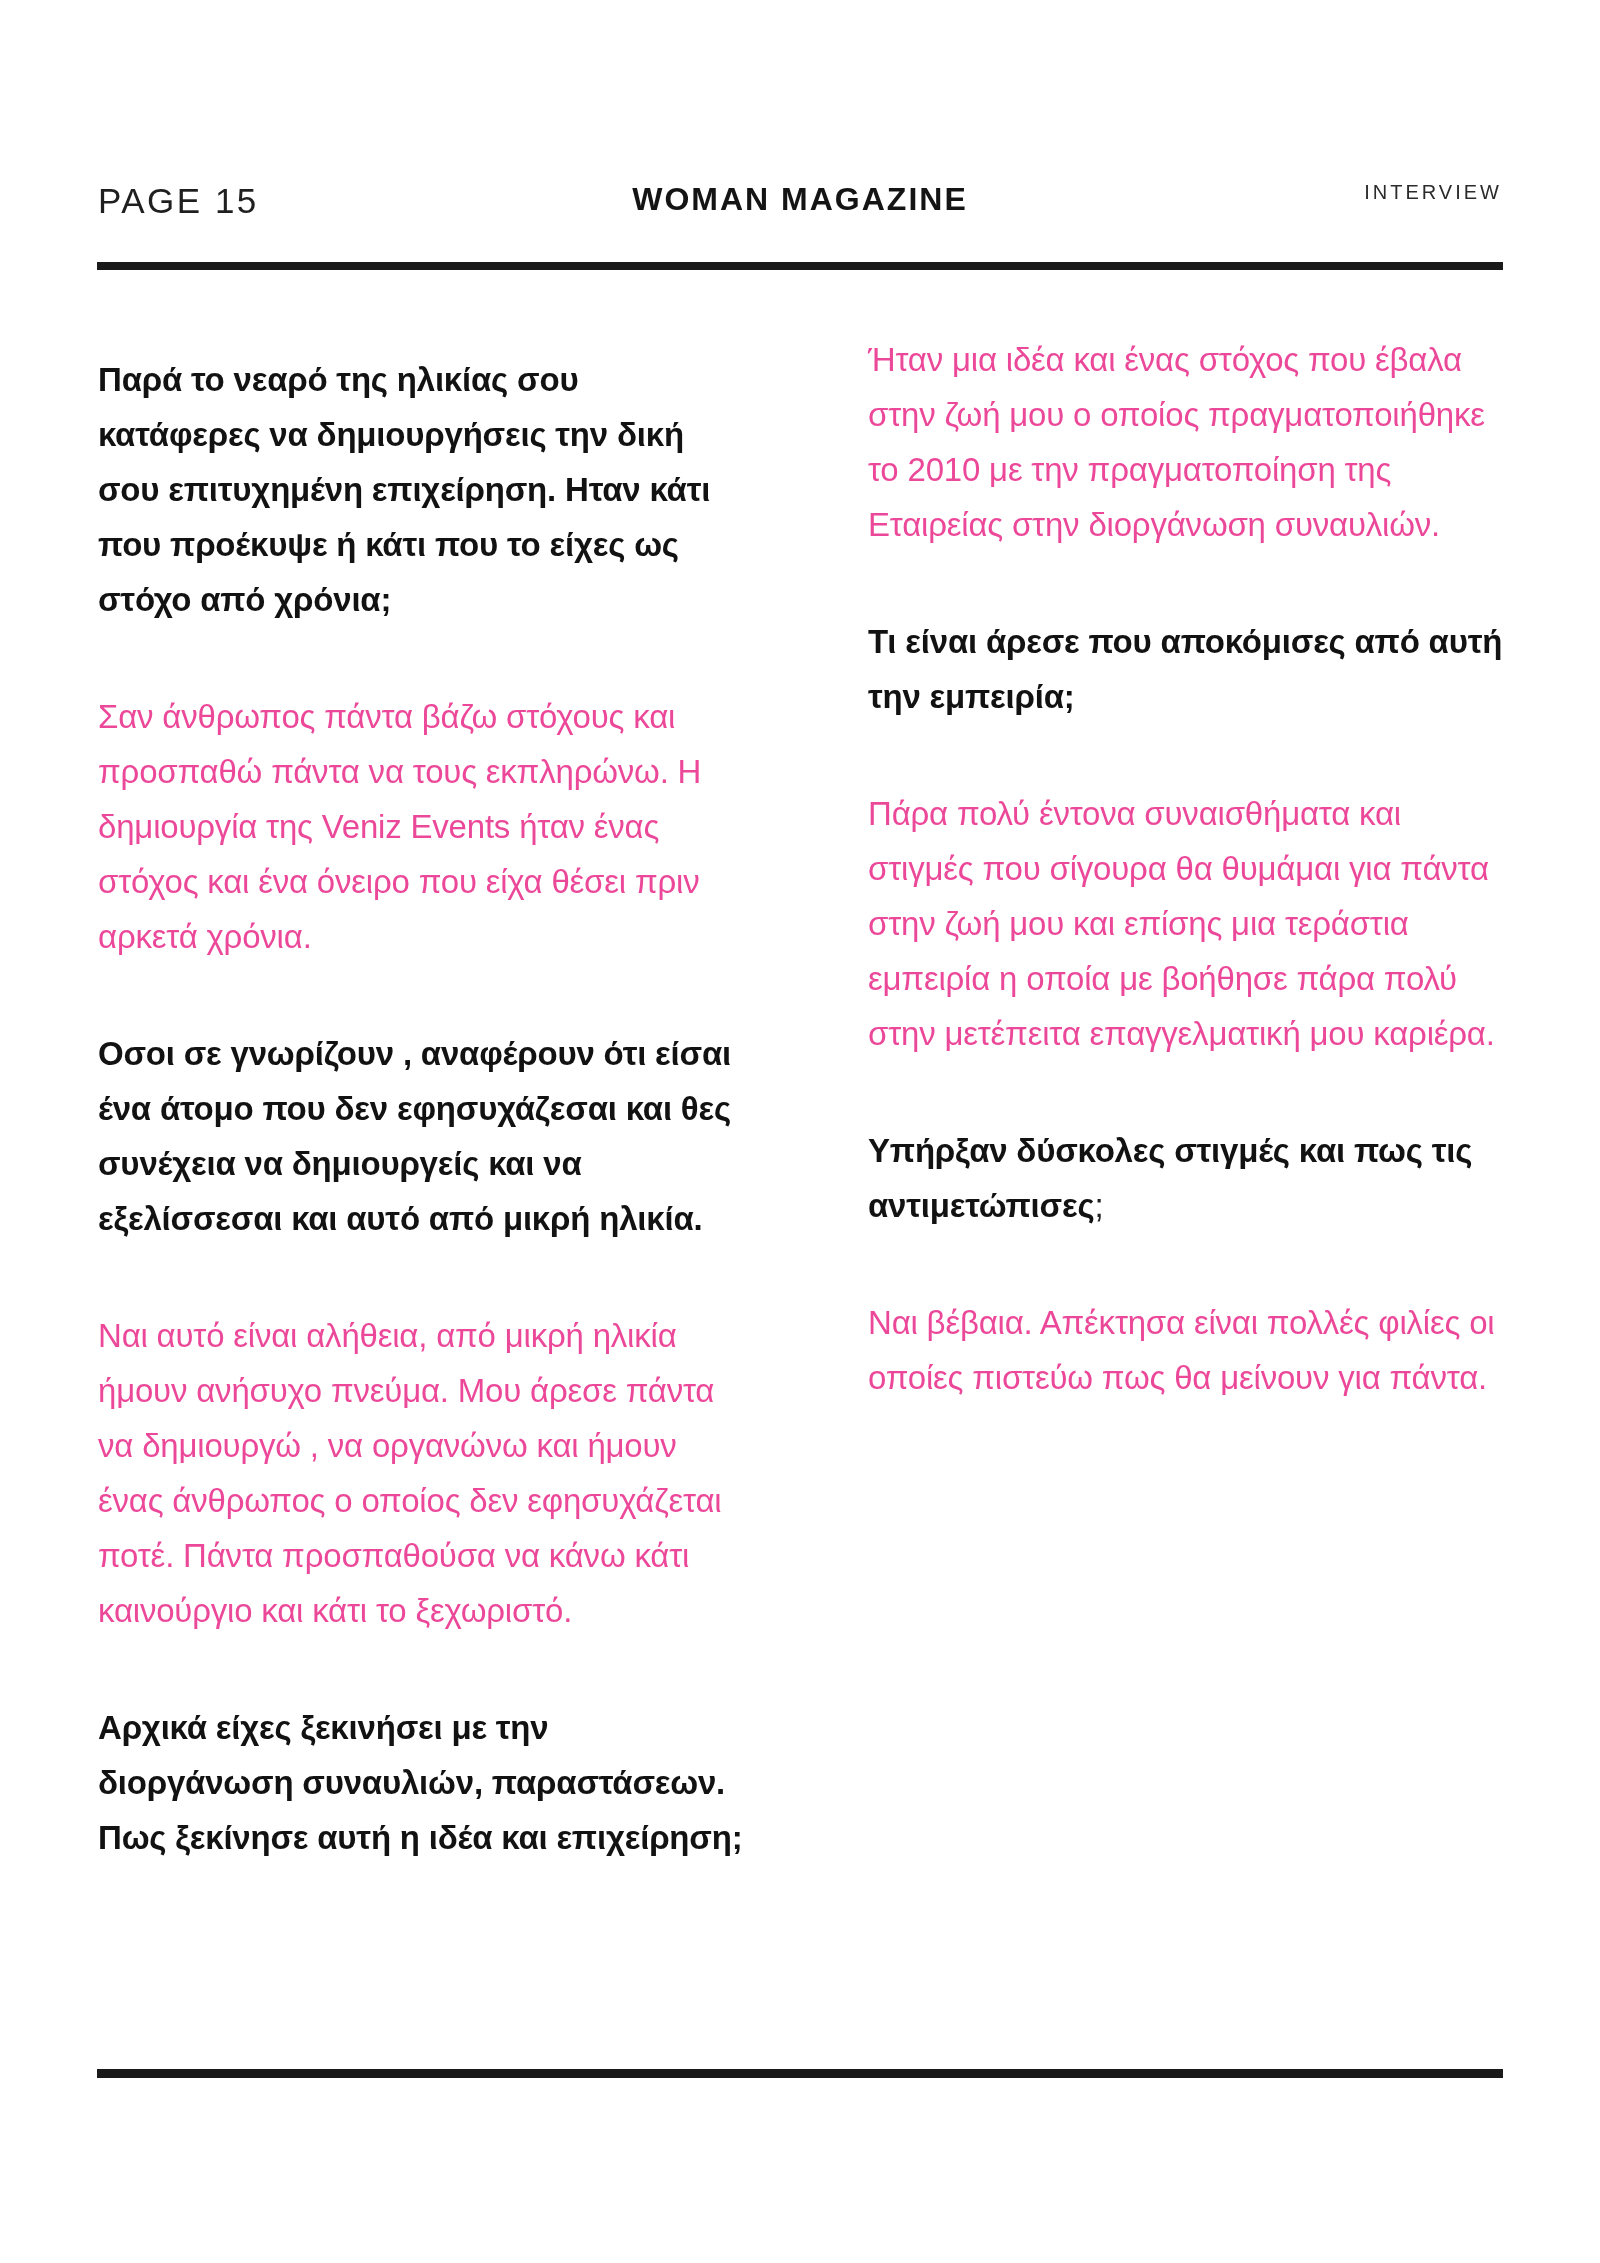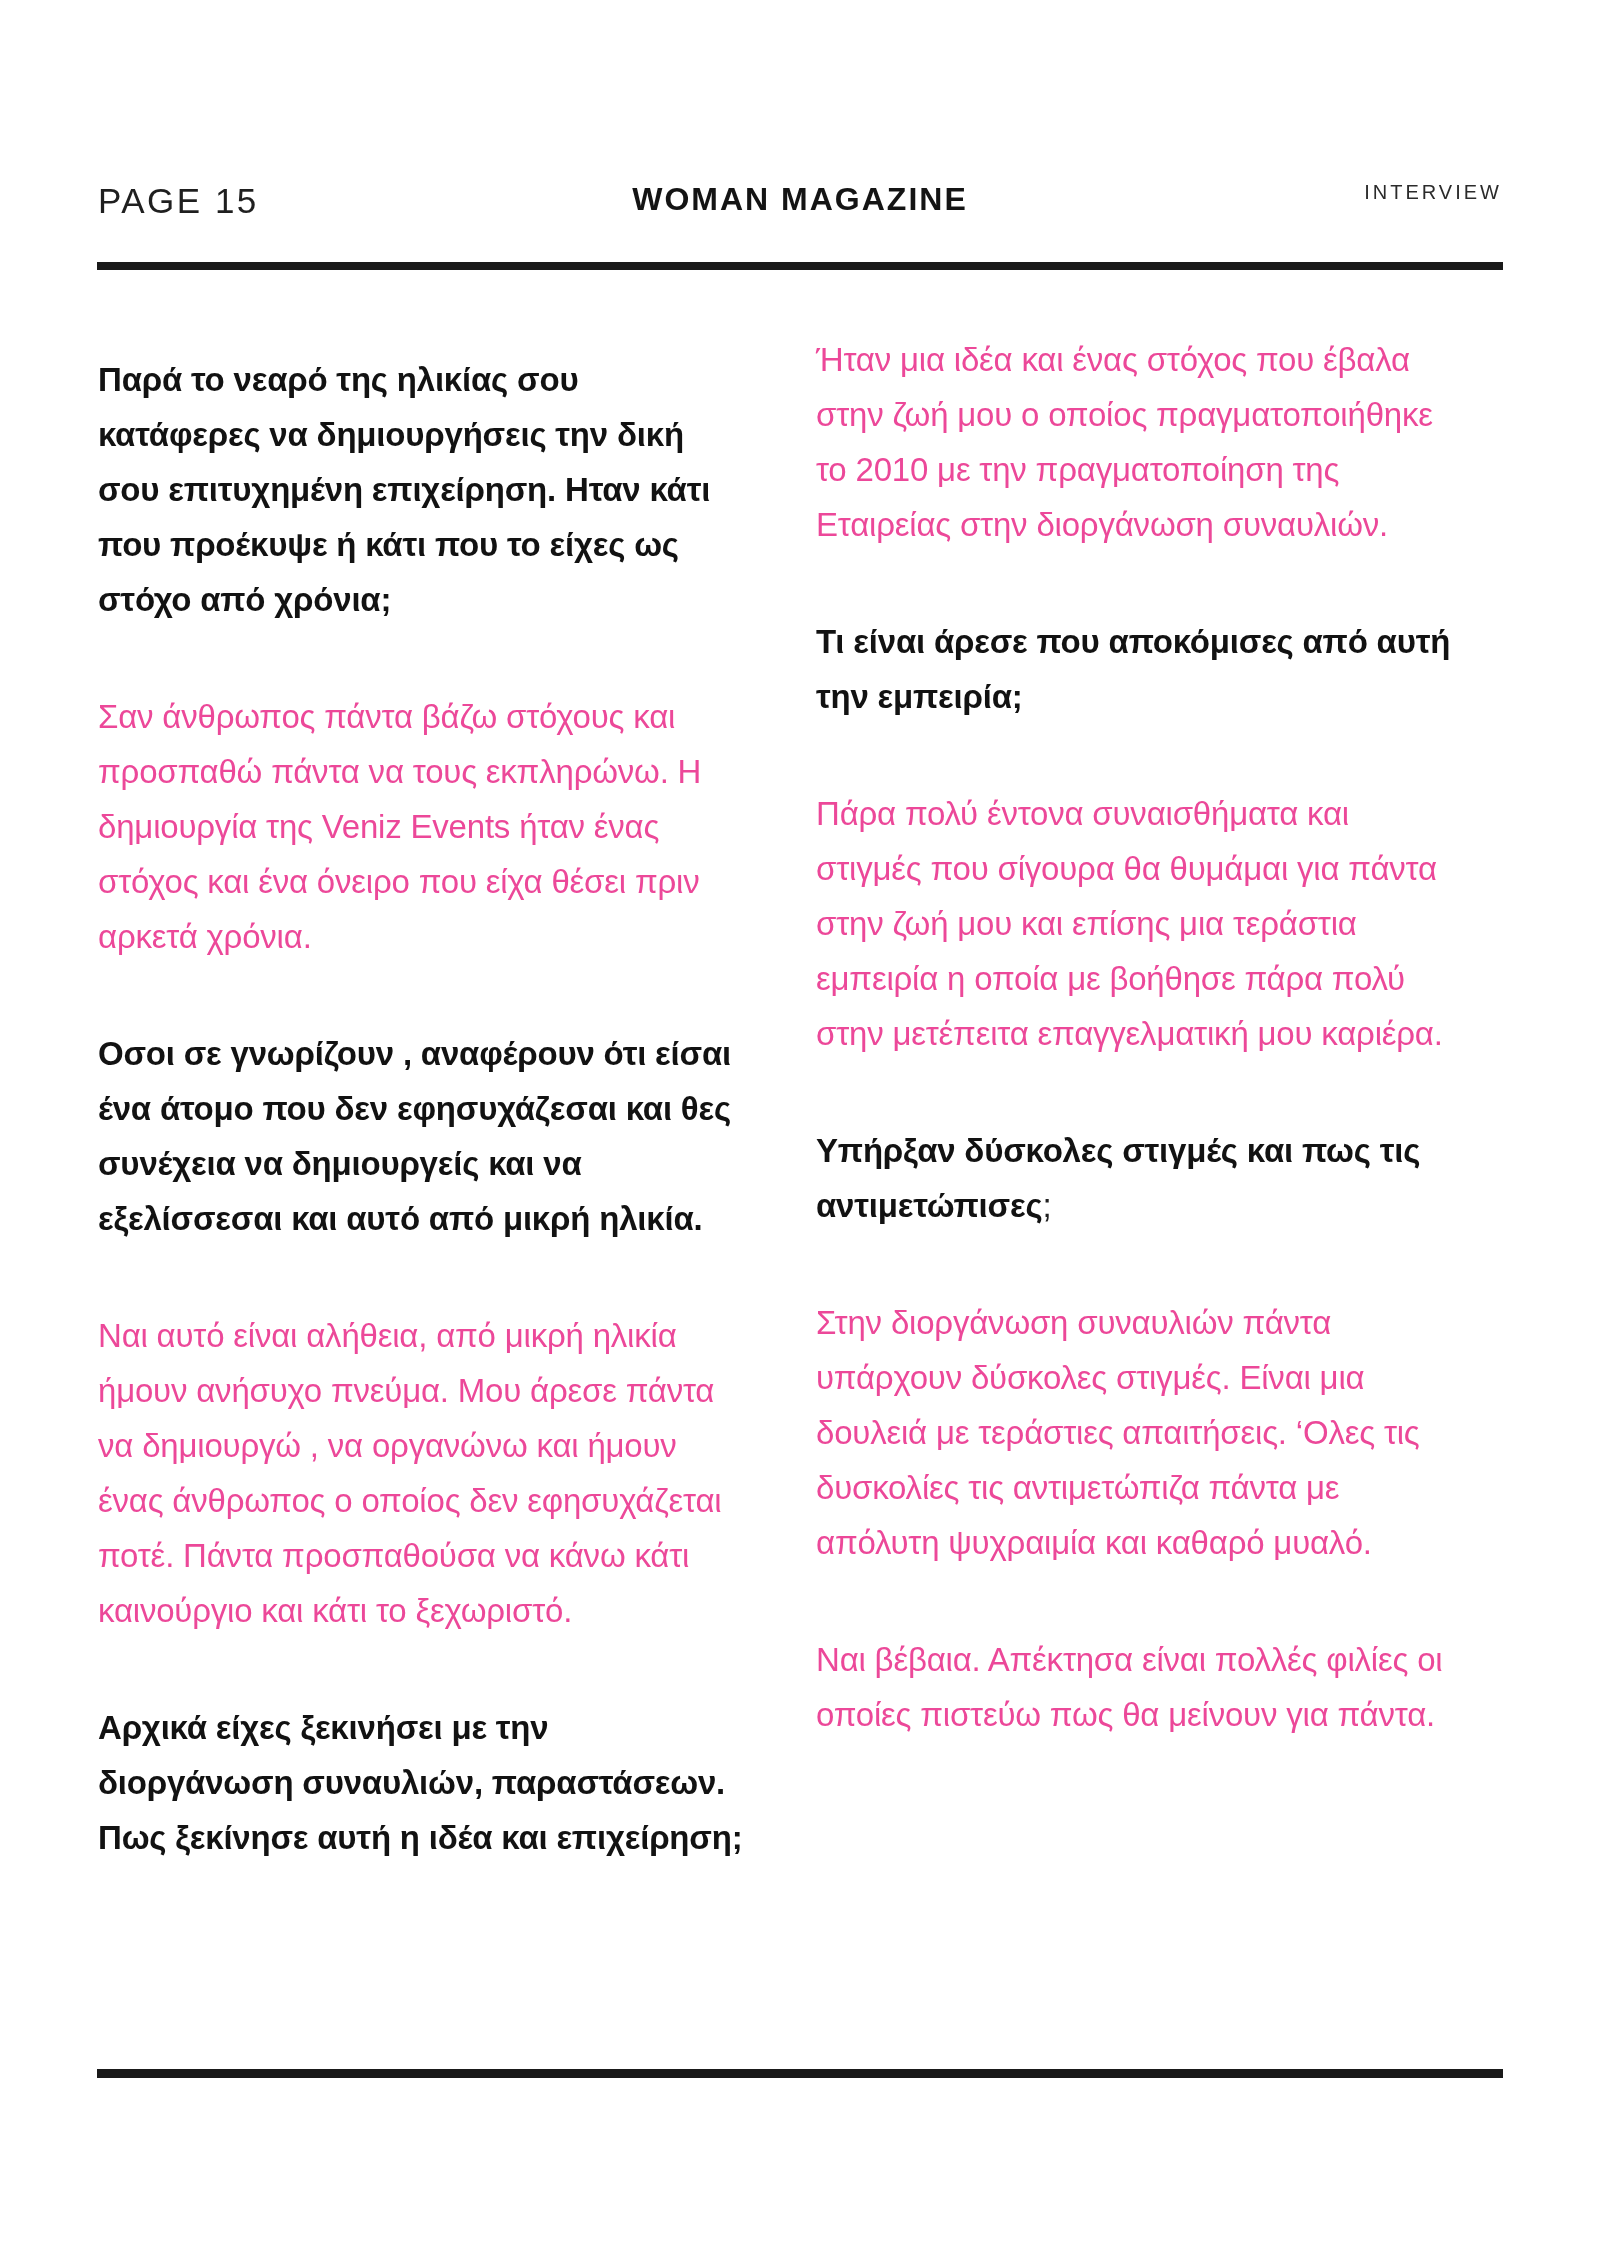--- a/index.html
+++ b/index.html
@@ -28,21 +28,21 @@
     position:absolute;right:0;top:0;
     font-size:20px;font-weight:400;letter-spacing:3px;color:#2b2b2b;
   }
   .rule{
     position:absolute;left:97px;width:1406px;background:#1a1a1a;
   }
   .rule.top{top:262px;height:8px;}
   .rule.bottom{top:2069px;height:9px;}
   .columns{
     position:absolute;left:98px;top:332px;width:1406px;
-    display:grid;grid-template-columns:650px 636px;column-gap:68px;
+    display:grid;grid-template-columns:650px 636px;column-gap:120px;
   }
   .col{min-width:0;}
   .col.left{padding-top:20px;}
   .col p{
     margin:0 0 62px 0;
     font-size:33px;line-height:55px;letter-spacing:-0.2px;
     color:#ec4899;
   }
   .col p.question{
     font-weight:700;color:#121212;
@@ -68,20 +68,19 @@
         <p class="answer">Σαν άνθρωπος πάντα βάζω στόχους και προσπαθώ πάντα να τους εκπληρώνω. Η δημιουργία της Veniz Events ήταν ένας στόχος και ένα όνειρο που είχα θέσει πριν αρκετά χρόνια.</p>
         <p class="question">Οσοι σε γνωρίζουν , αναφέρουν ότι είσαι ένα άτομο που δεν εφησυχάζεσαι και θες συνέχεια να δημιουργείς και να εξελίσσεσαι και αυτό από μικρή ηλικία.</p>
         <p class="answer">Ναι αυτό είναι αλήθεια, από μικρή ηλικία ήμουν ανήσυχο πνεύμα. Μου άρεσε πάντα να δημιουργώ , να οργανώνω και ήμουν ένας άνθρωπος ο οποίος δεν εφησυχάζεται ποτέ. Πάντα προσπαθούσα να κάνω κάτι καινούργιο και κάτι το ξεχωριστό.</p>
         <p class="question">Αρχικά είχες ξεκινήσει με την διοργάνωση συναυλιών, παραστάσεων. Πως ξεκίνησε αυτή η ιδέα και επιχείρηση;</p>
       </div>
     <div class="col right">
         <p class="answer">Ήταν μια ιδέα και ένας στόχος που έβαλα στην ζωή μου ο οποίος πραγματοποιήθηκε το 2010 με την πραγματοποίηση της Εταιρείας στην διοργάνωση συναυλιών.</p>
         <p class="question">Τι είναι άρεσε που αποκόμισες από αυτή την εμπειρία;</p>
         <p class="answer">Πάρα πολύ έντονα συναισθήματα και στιγμές που σίγουρα θα θυμάμαι για πάντα στην ζωή μου και επίσης μια τεράστια εμπειρία η οποία με βοήθησε πάρα πολύ στην μετέπειτα επαγγελματική μου καριέρα.</p>
         <p class="question">Υπήρξαν δύσκολες στιγμές και πως τις αντιμετώπισες<span class="tail">;</span></p>
-        <p class="answer">Στην διοργάνωση συναυλιών πάντα υπάρχουν δύσκολες στιγμές. Είναι μια δουλειά με τεράστιες απαιτήσεις. ‘Ολες τις δυσκολίες τις αντιμετώπιζα πάντα με απόλυτη ψυχραιμία και καθαρό μυαλό.</p>
         <p class="answer">Ναι βέβαια. Απέκτησα είναι πολλές φιλίες οι οποίες πιστεύω πως θα μείνουν για πάντα.</p>
       </div>
   </div>
 
   <div class="rule bottom"></div>
 
 </div>
 
 </body></html>

